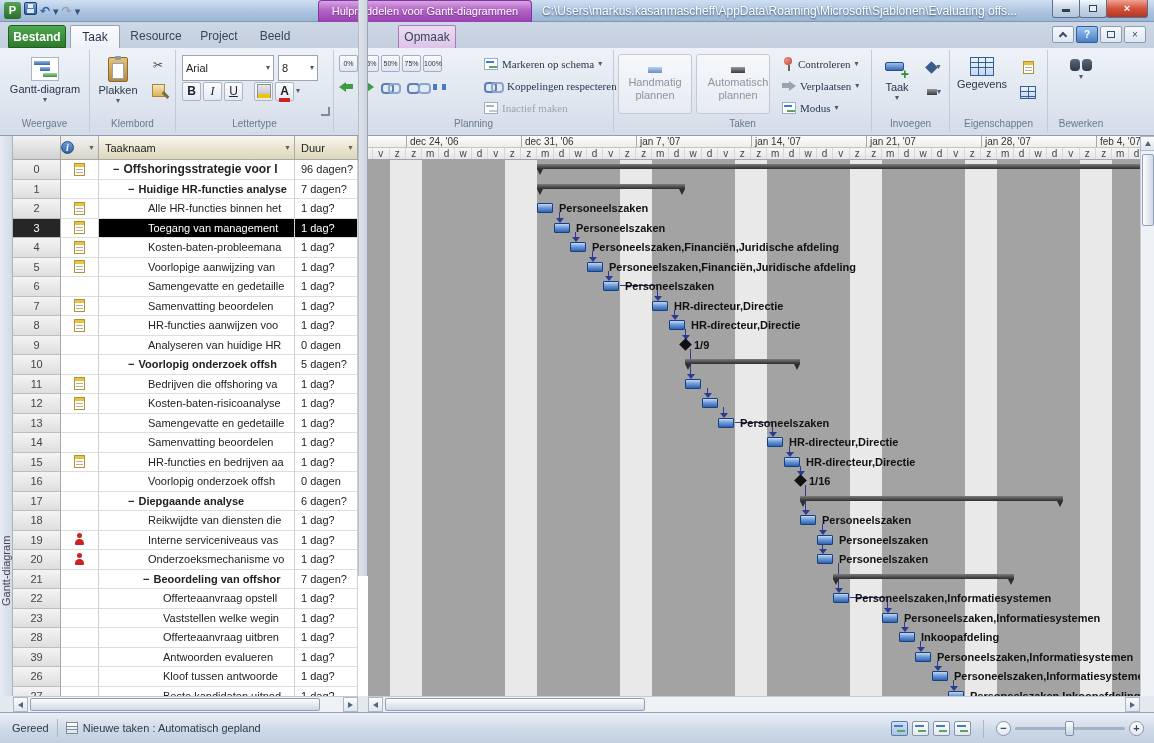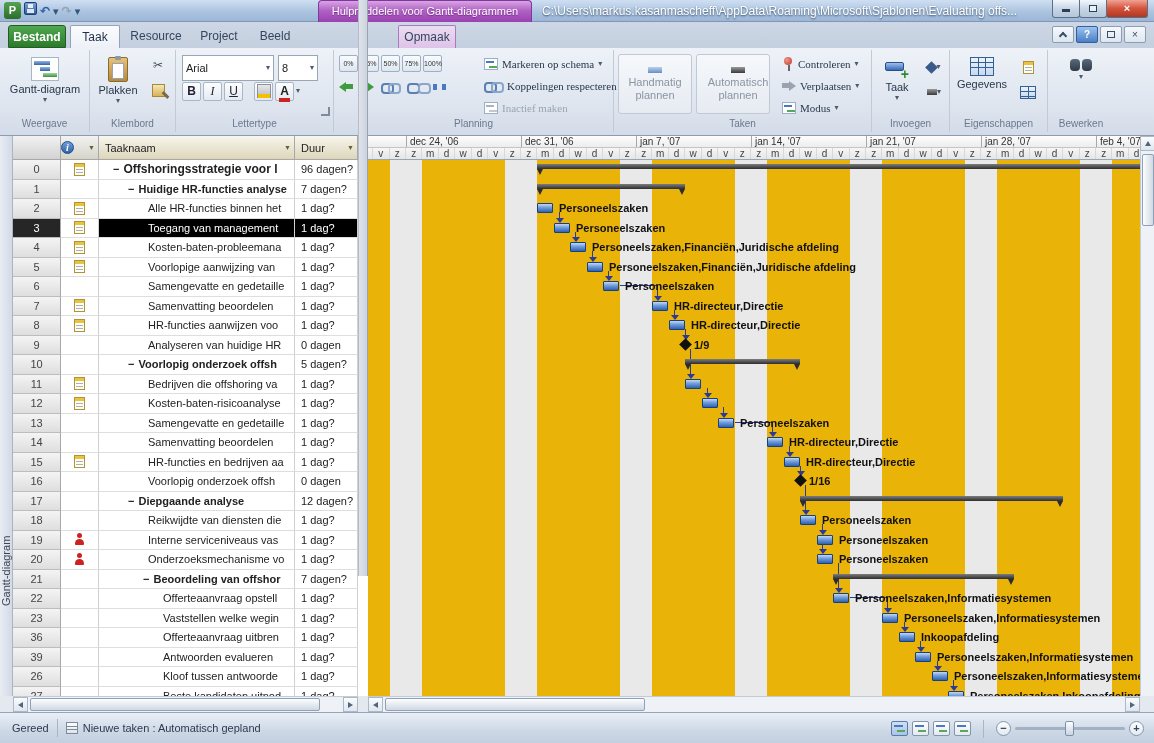--- a/index.html
+++ b/index.html
@@ -148,21 +148,21 @@
   .trow.sel .tc.name, .trow.sel .tc.dur { background:#000; color:#fff; }
   .trow.sel .tc.num { background:#262626; color:#fff; }
 
   .splitter { position:absolute; left:358px; top:0; width:10px; height:576px; background:linear-gradient(90deg,#dfe3ea,#cdd3dd); border-left:1px solid #b5bcc8; border-right:1px solid #98a2b2; }
 
   .chart-pane { position:absolute; left:368px; top:0; width:772px; height:560px; overflow:hidden; background:#fff; }
   #tl-weeks { position:absolute; left:0; top:0; width:772px; height:12px; background:linear-gradient(#fdfdfd,#ededed); border-bottom:1px solid #c5c5c5; overflow:hidden; }
   .tweek { position:absolute; top:0; height:12px; border-left:1px solid #a8a8a8; font-size:10px; color:#333; line-height:12px; padding-left:3px; white-space:nowrap; }
   #tl-days { position:absolute; left:0; top:12px; width:772px; height:12px; background:linear-gradient(#f6f6f6,#e6e6e6); border-bottom:1px solid #9aa5b2; overflow:hidden; }
   .tday { position:absolute; top:0; height:12px; border-right:1px solid #d8d8d8; font-size:10px; color:#444; line-height:12px; text-align:center; }
-  #chart-body { position:absolute; left:0; top:24px; width:772px; height:536px; overflow:hidden; background:#eab308; }
+  #chart-body { position:absolute; left:0; top:24px; width:772px; height:536px; overflow:hidden; background:#a3a3a3; }
   .stripe { position:absolute; top:0; height:536px; background:#e9e9e9; }
   .gtask { position:absolute; height:10px; background:linear-gradient(#c3d7f2,#6f9bd8 45%,#2f62b4); border:1px solid #17407e; border-radius:1px; }
   .gsum { position:absolute; height:5px; background:linear-gradient(#7d7d7d,#2d2d2d); }
   .gsum::before, .gsum::after { content:''; position:absolute; top:100%; width:0; height:0; border-left:3px solid transparent; border-right:3px solid transparent; border-top:6px solid #2d2d2d; }
   .gsum::before { left:0; } .gsum::after { right:0; }
   .gmile { position:absolute; width:9px; height:9px; background:#111; transform:rotate(45deg); }
   .blabel { position:absolute; font-size:11px; font-weight:bold; color:#111; white-space:nowrap; }
   .lnk { position:absolute; background:#2c3a96; }
   .lnk-a { position:absolute; width:0; height:0; border-left:4px solid transparent; border-right:4px solid transparent; border-top:5px solid #2c3a96; }
 
@@ -562,21 +562,21 @@
             </div>
             <div class="tc dur">0 dagen</div>
           </div>
           <div class="trow">
             <div class="tc num">17</div>
             <div class="tc info"></div>
             <div class="tc name" style="padding-left: 29px;">
               <div class="minus" style="display: inline;">−</div>
               <span class="tname b">Diepgaande analyse</span>
             </div>
-            <div class="tc dur">12 dagen?</div>
+            <div class="tc dur">6 dagen?</div>
           </div>
           <div class="trow">
             <div class="tc num">18</div>
             <div class="tc info"></div>
             <div class="tc name" style="padding-left: 49px;">
               <span class="tname">Reikwijdte van diensten die</span>
             </div>
             <div class="tc dur">1 dag?</div>
           </div>
           <div class="trow">
@@ -618,21 +618,21 @@
           </div>
           <div class="trow">
             <div class="tc num">23</div>
             <div class="tc info"></div>
             <div class="tc name" style="padding-left: 64px;">
               <span class="tname">Vaststellen welke wegin</span>
             </div>
             <div class="tc dur">1 dag?</div>
           </div>
           <div class="trow">
-            <div class="tc num">36</div>
+            <div class="tc num">28</div>
             <div class="tc info"></div>
             <div class="tc name" style="padding-left: 64px;">
               <span class="tname">Offerteaanvraag uitbren</span>
             </div>
             <div class="tc dur">1 dag?</div>
           </div>
           <div class="trow">
             <div class="tc num">39</div>
             <div class="tc info"></div>
             <div class="tc name" style="padding-left: 64px;">

